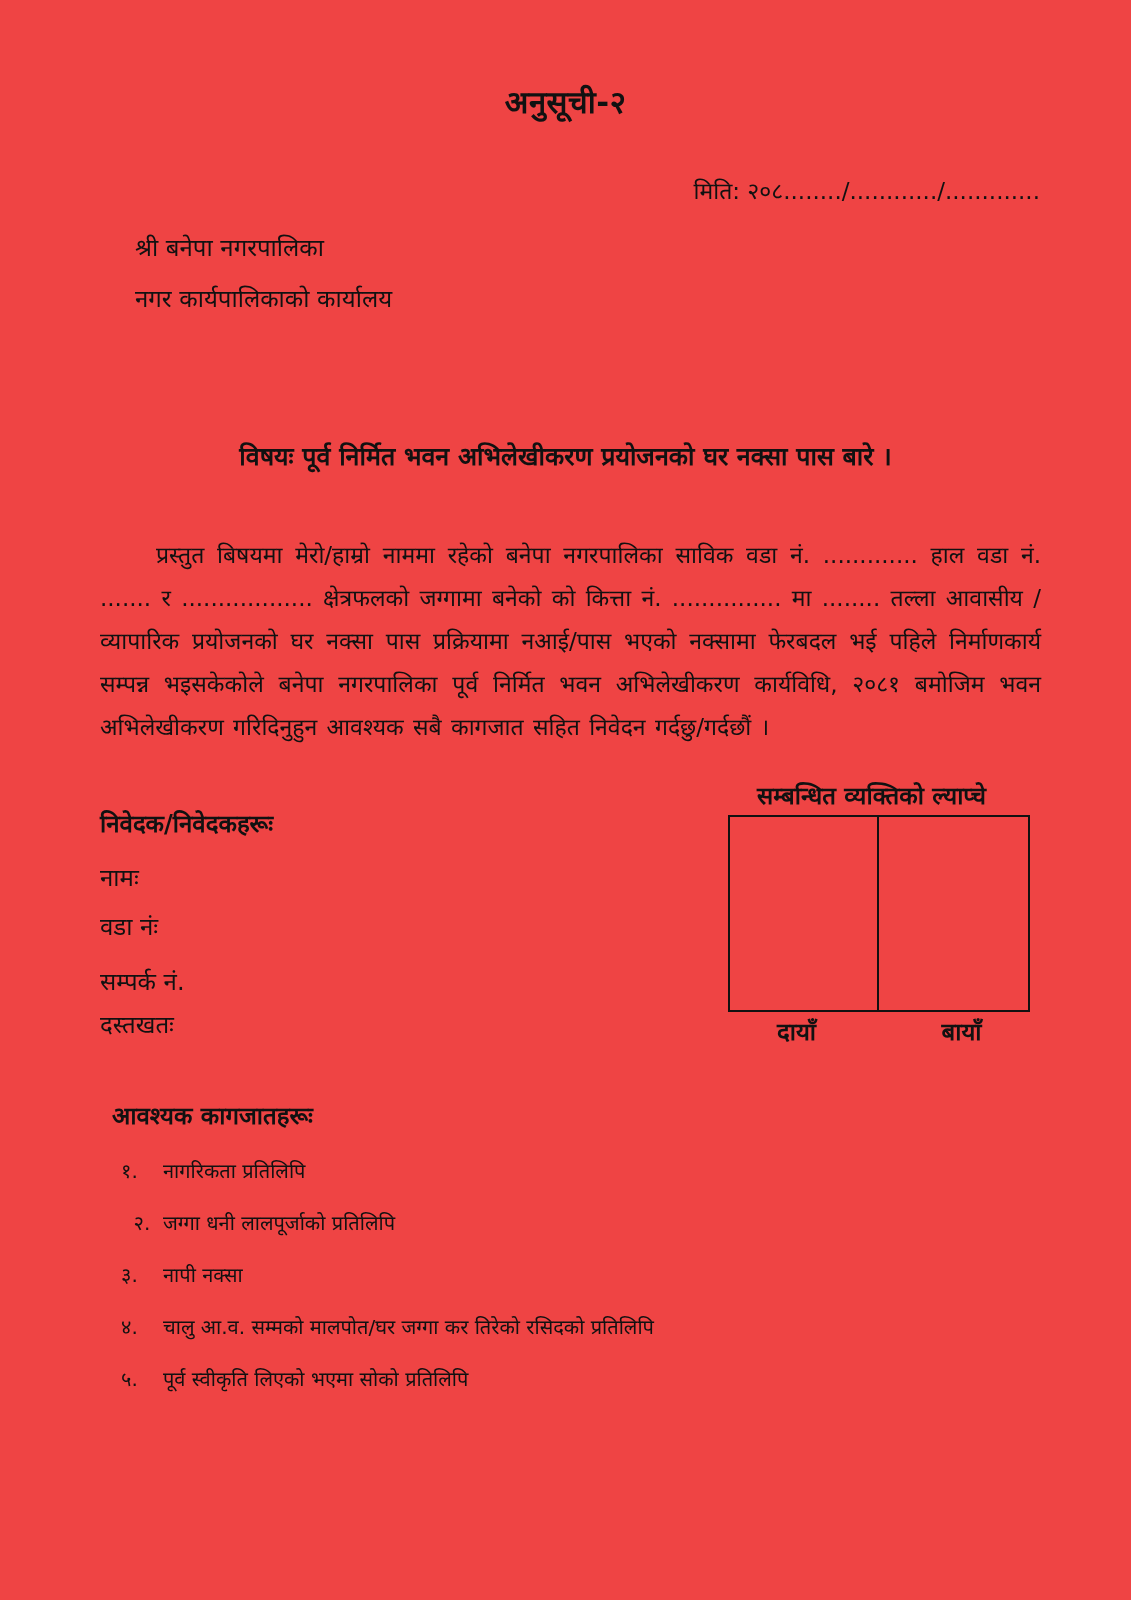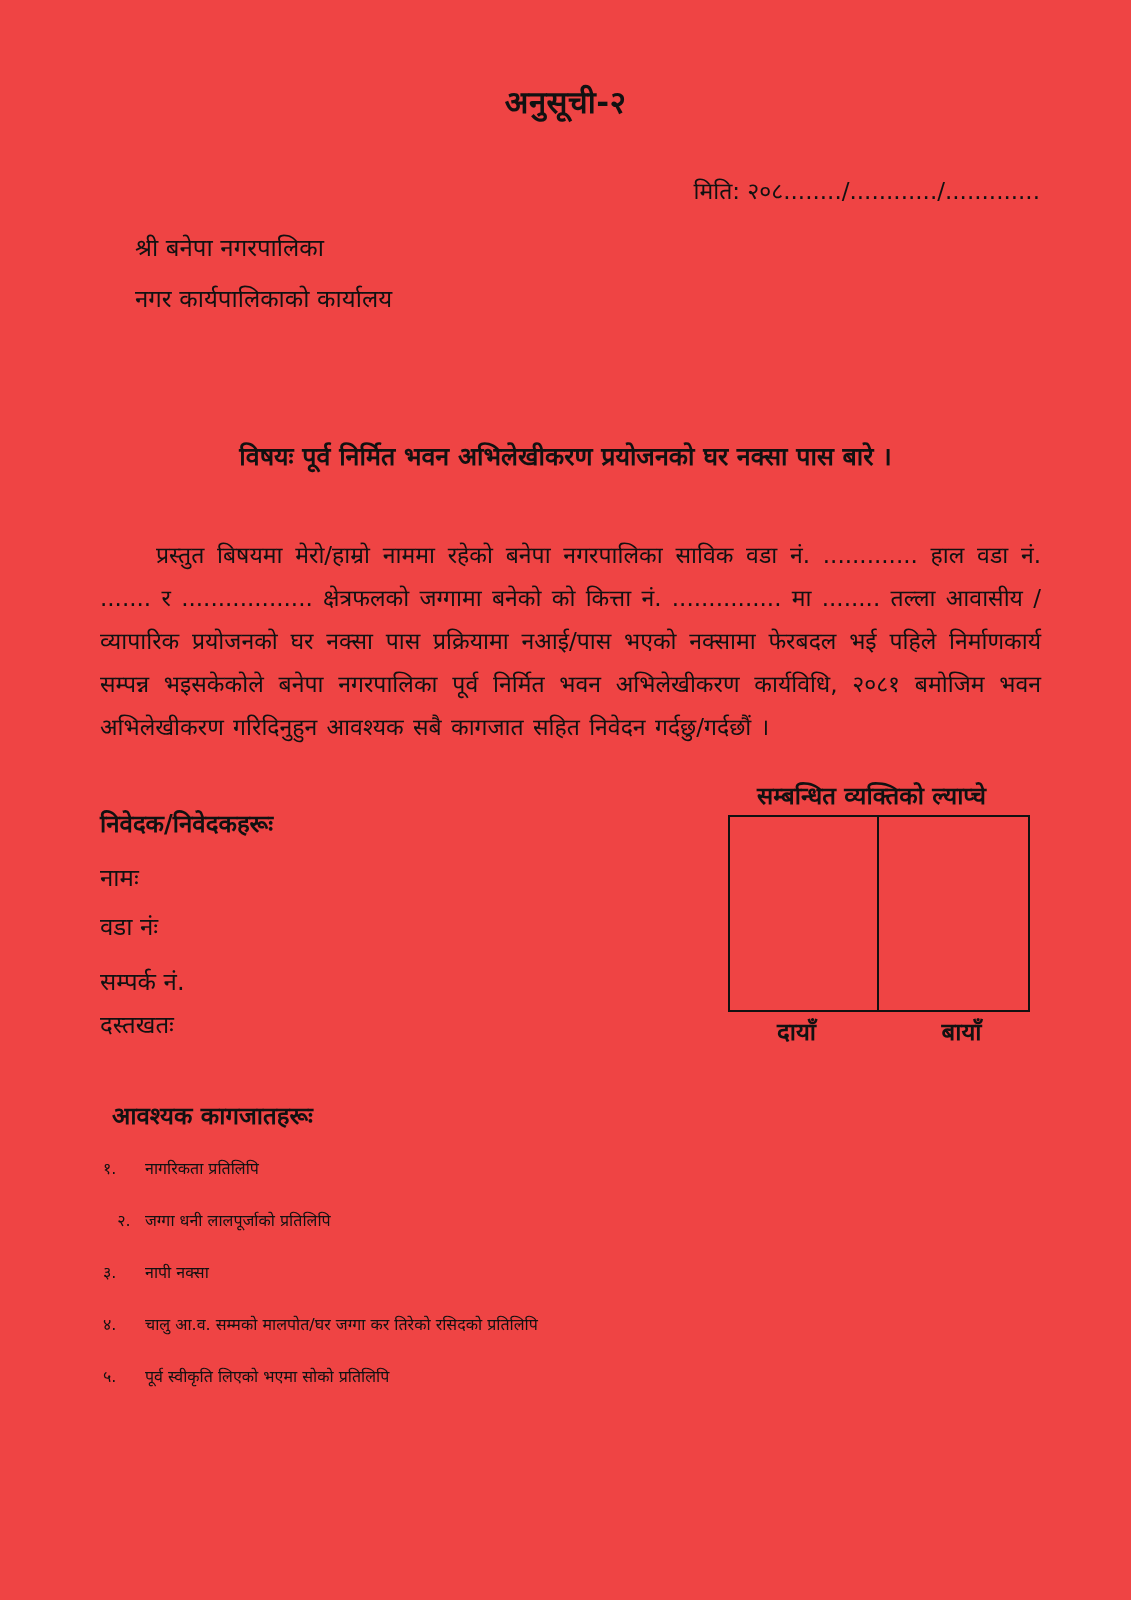--- a/index.html
+++ b/index.html
@@ -111,22 +111,22 @@
   }
   .docs-heading {
     position: absolute;
     top: 1098px;
     left: 112px;
     font-size: 24px;
     font-weight: bold;
   }
   .doc-item {
     position: absolute;
-    left: 103px;
-    font-size: 16px;
+    left: 121px;
+    font-size: 20px;
   }
   .doc-item .num {
     display: inline-block;
     width: 42px;
   }
   .doc-1 { top: 1157px; }
   .doc-2 { top: 1209px; text-align: center; }
   .doc-3 { top: 1261px; }
   .doc-4 { top: 1313px; }
   .doc-5 { top: 1365px; }

